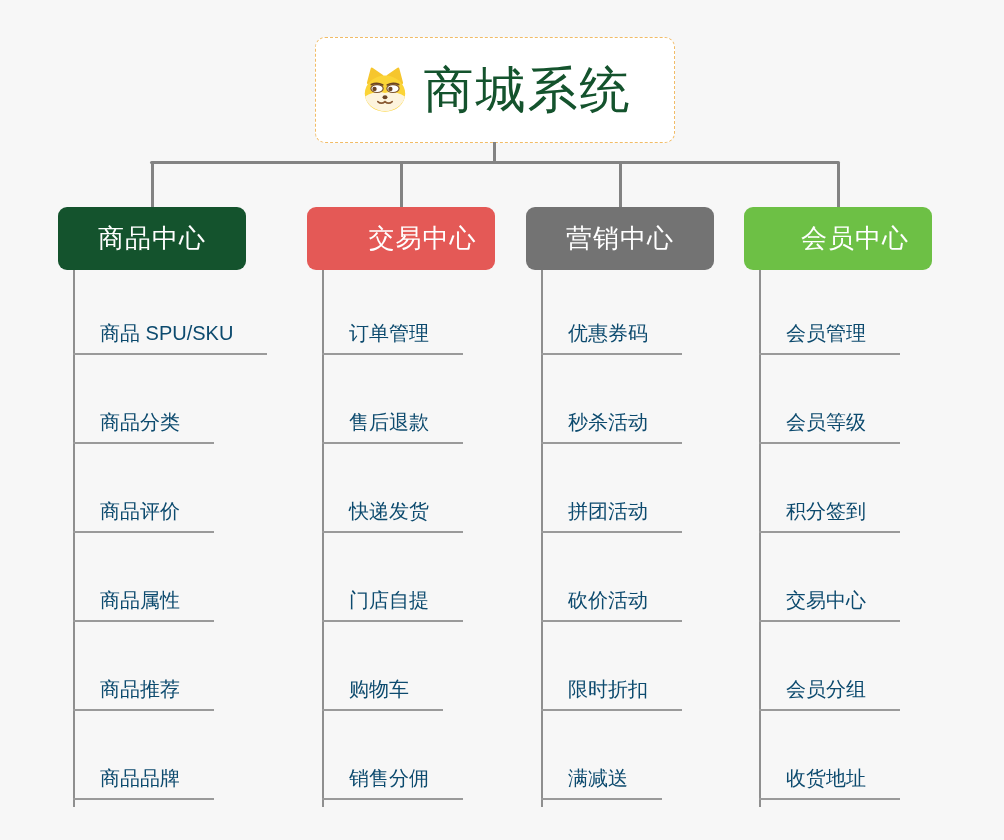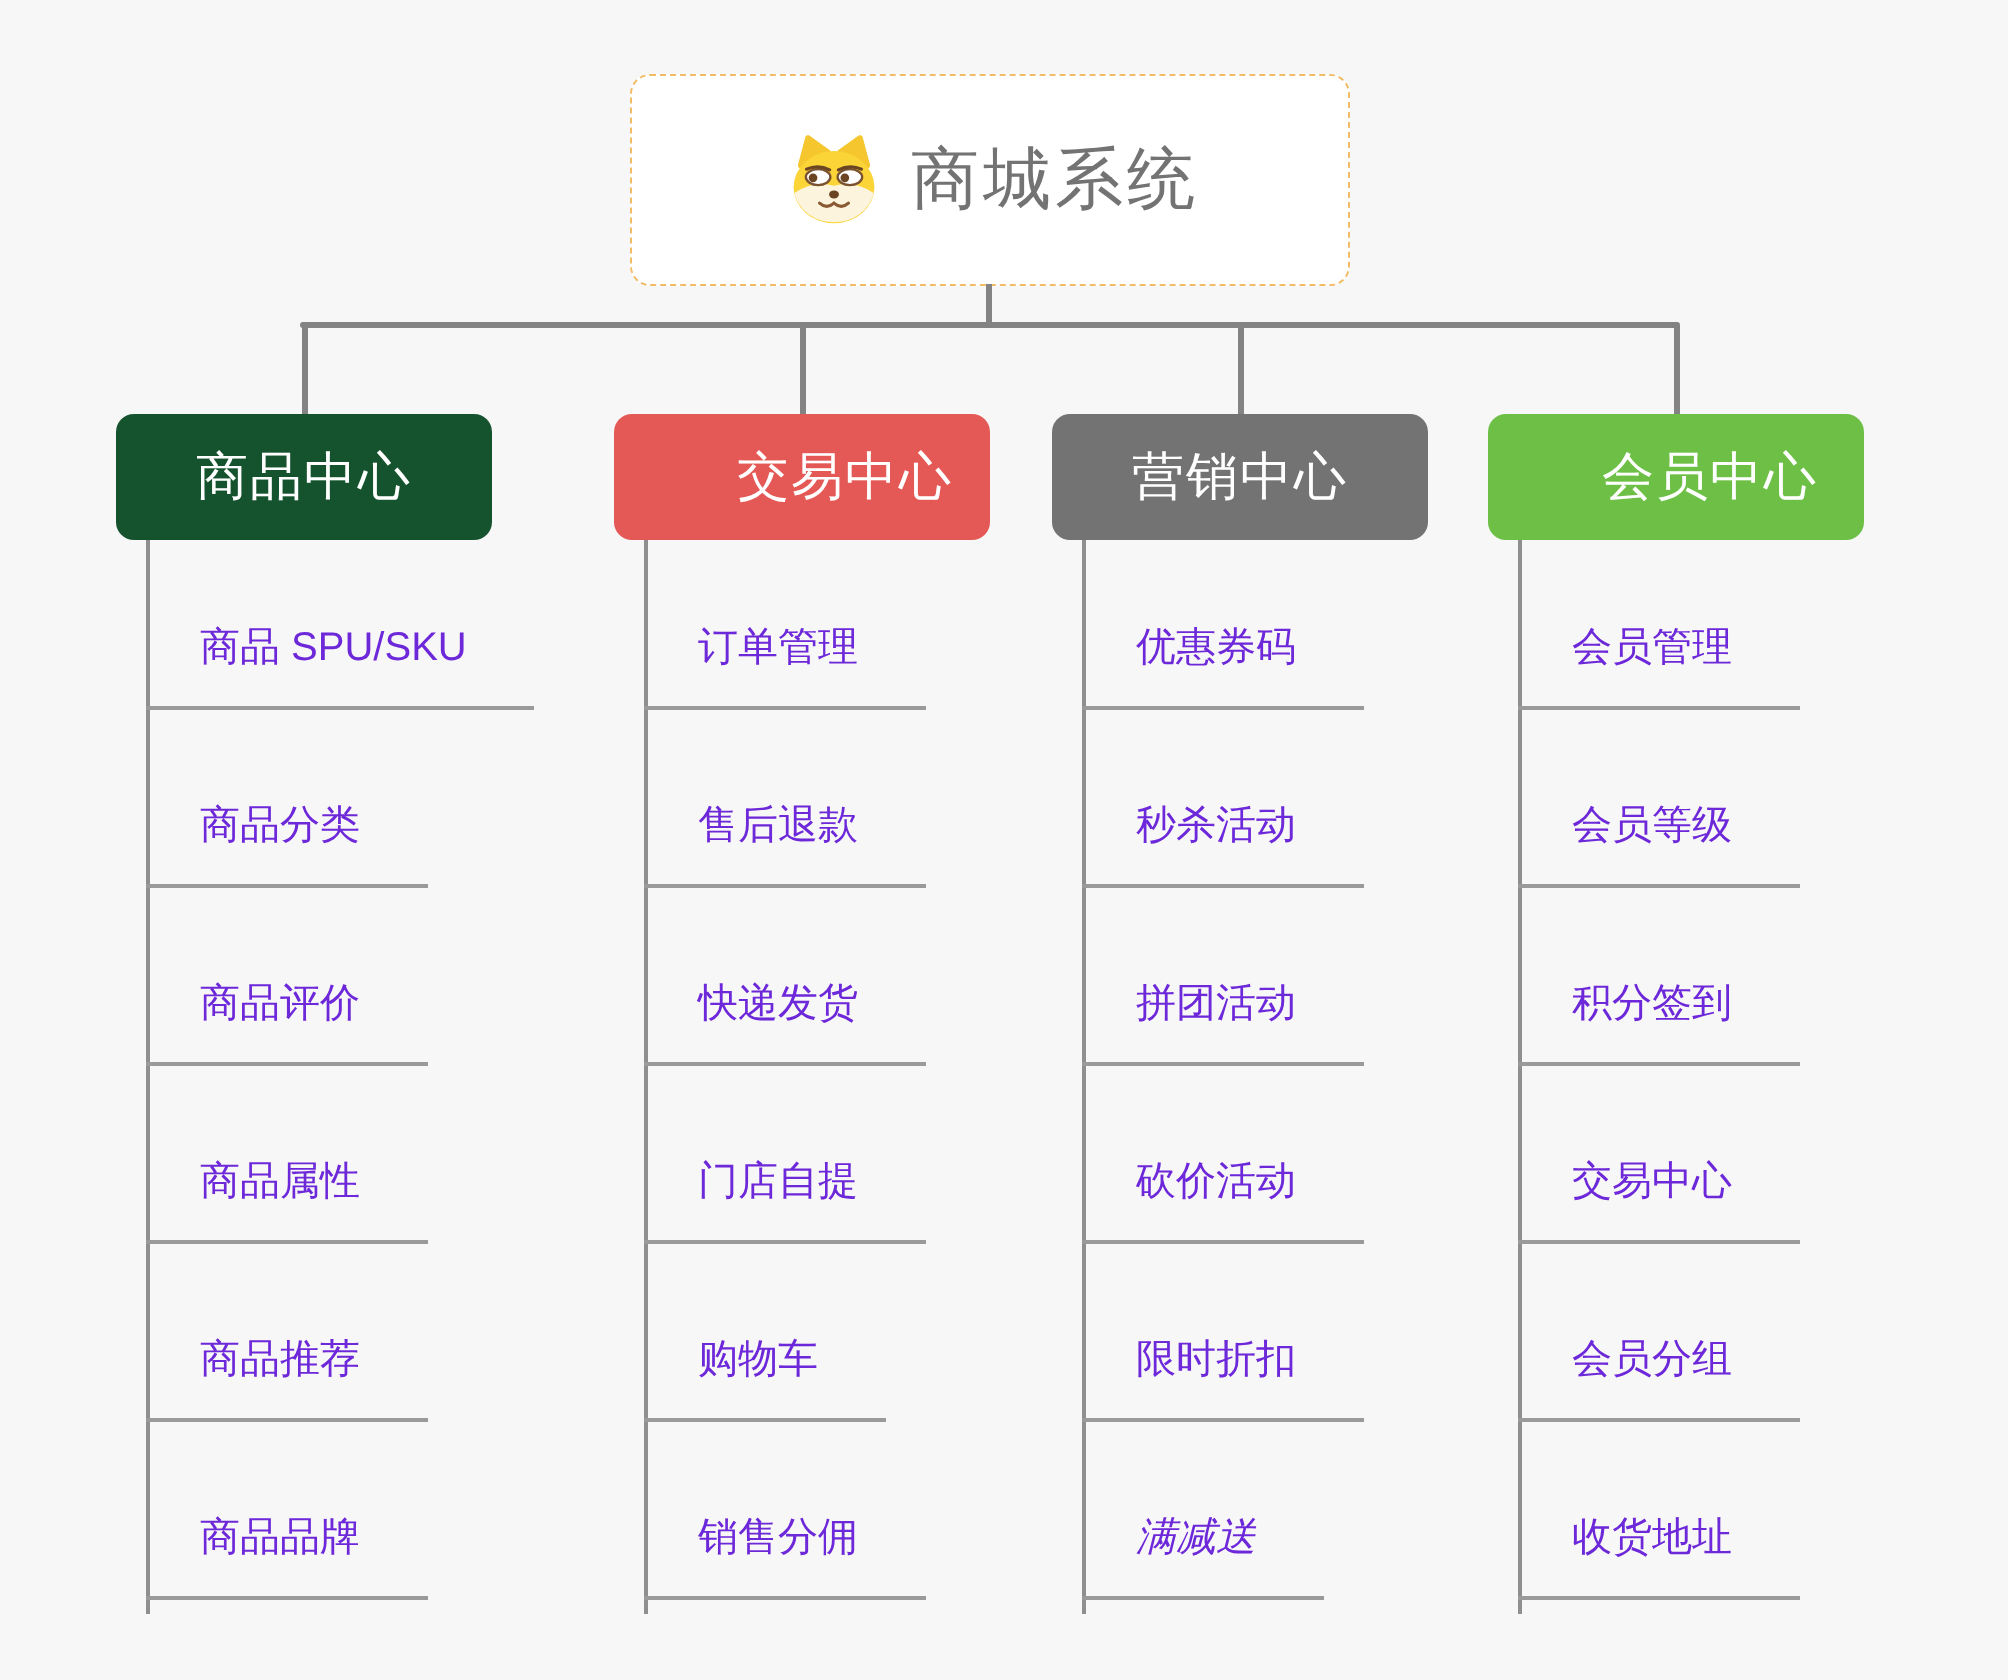--- a/index.html
+++ b/index.html
@@ -11,21 +11,21 @@
   }
   .canvas{position:relative;width:1004px;height:840px;}
 
   
   .root{
     position:absolute;left:315px;top:37px;width:360px;height:106px;
     background:#ffffff;border:1px dashed #f2bc66;border-radius:10px;
     box-sizing:border-box;
     display:flex;align-items:center;justify-content:center;gap:13px;
   }
-  .root-title{font-size:34px;color:#737373;letter-spacing:2px;}
+  .root-title{font-size:50px;color:#14532d;letter-spacing:2px;}
 
   
   .line{position:absolute;background:#838383;}
   .stem{left:493px;top:142px;width:3px;height:21px;}
   .hline{left:150px;top:161px;width:690px;height:3px;border-radius:2px;}
   .drop{top:163px;width:3px;height:44px;}
   .drop.d1{left:151px;}
   .drop.d2{left:400px;}
   .drop.d3{left:619px;}
   .drop.d4{left:837px;}
@@ -42,23 +42,23 @@
     display:flex;align-items:center;justify-content:center;
     color:#ffffff;font-size:26px;letter-spacing:1px;
     cursor:default;
   }
   .trunk{
     position:absolute;left:15px;top:63px;width:2px;height:537px;
     background:#8f8f8f;
   }
   .leaf{
     position:absolute;left:15px;height:38px;box-sizing:border-box;
-    padding:0 34px 16px 27px;
+    padding:0 34px 6px 27px;
     display:flex;align-items:flex-end;
-    font-size:20px;color:#6d28d9;white-space:nowrap;
+    font-size:20px;color:#0c4a6e;white-space:nowrap;
     border-bottom:2px solid #9a9a9a;
   }
 </style>
 </head>
 <body>
 
 <div class="canvas">
 
   <div class="root">
     <span style="display:inline-flex;">
@@ -115,21 +115,21 @@
         <div class="leaf" style="top: 555px;">销售分佣</div>
       </div>
       <div class="column col3">
         <div class="branch-head" style="background: #737373;">营销中心</div>
         <div class="trunk"></div>
         <div class="leaf" style="top: 110px;">优惠券码</div>
         <div class="leaf" style="top: 199px;">秒杀活动</div>
         <div class="leaf" style="top: 288px;">拼团活动</div>
         <div class="leaf" style="top: 377px;">砍价活动</div>
         <div class="leaf" style="top: 466px;">限时折扣</div>
-        <div class="leaf" style="top: 555px; font-style: italic;">满减送</div>
+        <div class="leaf" style="top: 555px;">满减送</div>
       </div>
       <div class="column col4">
         <div class="branch-head" style="background: rgb(109, 192, 69); padding-left: 34px;">会员中心</div>
         <div class="trunk"></div>
         <div class="leaf" style="top: 110px;">会员管理</div>
         <div class="leaf" style="top: 199px;">会员等级</div>
         <div class="leaf" style="top: 288px;">积分签到</div>
         <div class="leaf" style="top: 377px;">交易中心</div>
         <div class="leaf" style="top: 466px;">会员分组</div>
         <div class="leaf" style="top: 555px;">收货地址</div>

